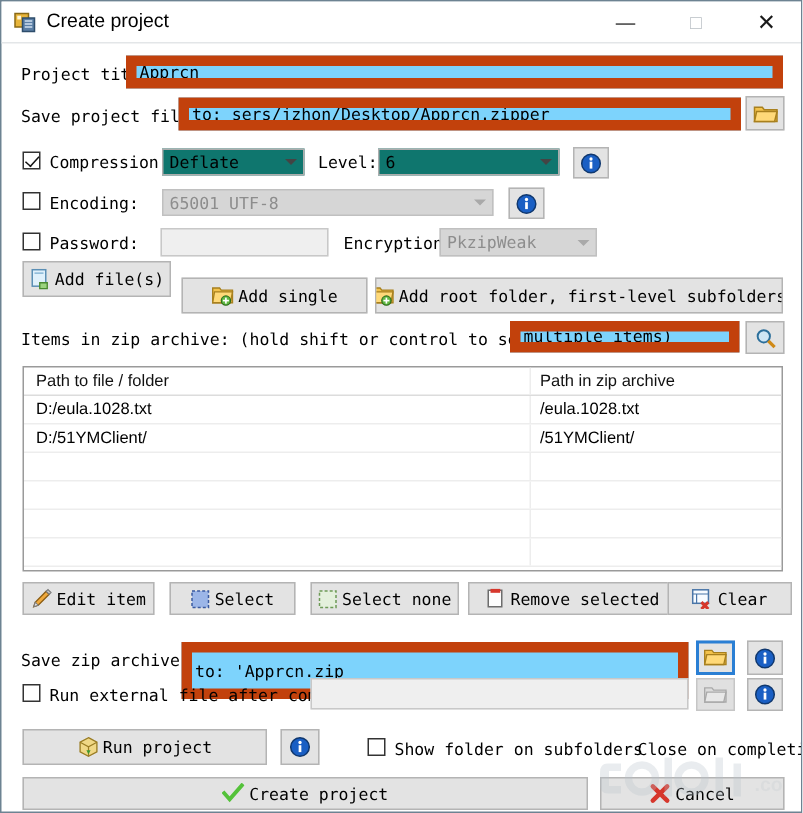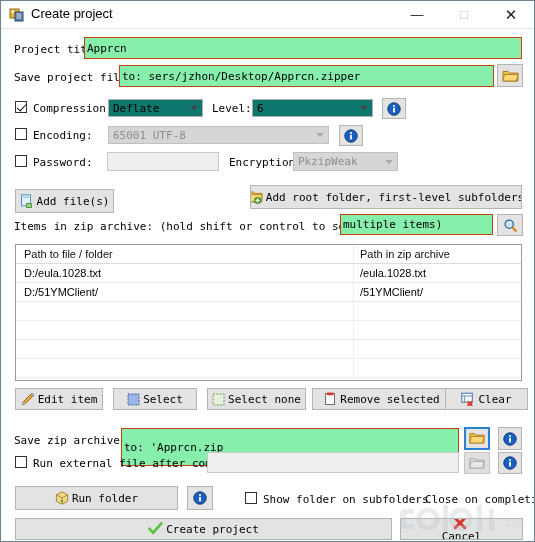--- a/index.html
+++ b/index.html
@@ -59,22 +59,22 @@
   .lbl {
     position: absolute;
     font-family: "DejaVu Sans Mono", monospace;
     font-size: 11px;
     color: #000;
     white-space: nowrap;
     line-height: 14px;
   }
   .txtbox {
     position: absolute;
-    background: #86efac;
-    border: 1px solid #c2410c;
+    background: #7dd3fc;
+    border: 7px solid #c2410c;
     font-family: "DejaVu Sans Mono", monospace;
     font-size: 11px;
     color: #000;
     line-height: 1;
     padding: 0 2px;
     display: flex; align-items: center;
     overflow: hidden;
     white-space: nowrap;
   }
   .txtbox.disabled {
@@ -249,42 +249,54 @@
 
   <div class="cbox" style="left:14px; top:154px;"></div>
   <div class="lbl" style="left:32px; top:155px;">Password:</div>
   <div class="txtbox disabled" style="left:106px; top:151px; width:112px; height:19px;"></div>
   <div class="lbl" style="left:228px; top:155px;">Encryption:</div>
   <div class="combo disabled" style="left:292px; top:151px; width:105px; height:19px;">
     <span>PkzipWeak</span>
     <span class="arrow"></span>
   </div>
 
-  <div class="btn" style="left:14px; top:188px; width:99px; height:24px;align-items:center;">
+  <div class="btn" style="left:14px; top:173px; width:99px; height:24px;align-items:center;">
     <span class="bico">
       <svg width="14" height="14" viewBox="0 0 14 14">
         <rect x="1.5" y="0.8" width="9" height="11" fill="#dff0fb" stroke="#5b8fb5" stroke-width="1"></rect>
         <rect x="3" y="2.6" width="6" height="1" fill="#89b7d6"></rect>
         <path d="M6.5 9.5h5v4h-5z" fill="#9cd37f" stroke="#4a8a31" stroke-width="0.9"></path>
       </svg>
     </span>
     <span>Add file(s)</span>
   </div>
 
-
-  <div class="btn" style="left:249px; top:184px; width:272px; height:24px;">
+  <div class="btn" style="left:120px; top:184px; width:124px; height:24px;">
     <span class="bico">
       <svg width="15" height="14" viewBox="0 0 15 14">
         <path d="M0.8 2h4.6l1.1 1.4H14V11.8H0.8z" fill="#f3c24b" stroke="#a8801e" stroke-width="0.9"></path>
         <path d="M2 4.6H14L12.6 11.8H0.8z" fill="#ffd978" stroke="#a8801e" stroke-width="0.9"></path>
         <circle cx="9.6" cy="10.4" r="3.1" fill="#5fb840" stroke="#2e6d1c" stroke-width="0.8"></circle>
         <rect x="9.05" y="8.4" width="1.1" height="4" fill="#fff"></rect>
         <rect x="7.6" y="9.85" width="4" height="1.1" fill="#fff"></rect>
       </svg>
     </span>
+    <span>Add single</span>
+  </div>
+
+  <div class="btn" style="left:249px; top:184px; width:272px; height:24px;">
+    <span class="bico">
+      <svg width="15" height="14" viewBox="0 0 15 14">
+        <path d="M0.8 2h4.6l1.1 1.4H14V11.8H0.8z" fill="#f3c24b" stroke="#a8801e" stroke-width="0.9"></path>
+        <path d="M2 4.6H14L12.6 11.8H0.8z" fill="#ffd978" stroke="#a8801e" stroke-width="0.9"></path>
+        <circle cx="9.6" cy="10.4" r="3.1" fill="#5fb840" stroke="#2e6d1c" stroke-width="0.8"></circle>
+        <rect x="9.05" y="8.4" width="1.1" height="4" fill="#fff"></rect>
+        <rect x="7.6" y="9.85" width="4" height="1.1" fill="#fff"></rect>
+      </svg>
+    </span>
     <span>Add root folder, first-level subfolders</span>
   </div>
 
   <div class="lbl" style="left:13px; top:219px;">Items in zip archive: (hold shift or control to select</div>
   <div class="txtbox" style="left:339px; top:213px; width:153px; height:21px;">multiple items)</div>
   <div class="btn" style="left:496px; top:213px; width:26px; height:22px;">
     <span class="bico" style="margin:0;">
       <svg width="15" height="15" viewBox="0 0 15 15">
         <circle cx="6.2" cy="6.2" r="4.1" fill="#cfe6f5" stroke="#2c6f9b" stroke-width="1.3"></circle>
         <line x1="9.2" y1="9.2" x2="13.4" y2="13.4" stroke="#d08a17" stroke-width="2.2"></line>
@@ -417,21 +429,21 @@
 
   <div class="btn" style="left:14px; top:485px; width:163px; height:24px;">
     <span class="bico">
       <svg width="14" height="14" viewBox="0 0 14 14">
         <path d="M7 0.8l5.6 3v6.4L7 13.2 1.4 10.2V3.8z" fill="#f0d886" stroke="#9a7d24" stroke-width="0.9"></path>
         <path d="M1.4 3.8L7 6.9l5.6-3.1" fill="none" stroke="#9a7d24" stroke-width="0.8"></path>
         <path d="M7 6.9v6.3" fill="none" stroke="#9a7d24" stroke-width="0.8"></path>
         <path d="M5.6 9.2h2.8l-1.4 2.6z" fill="#3f9a31"></path>
       </svg>
     </span>
-    <span>Run folder</span>
+    <span>Run project</span>
   </div>
   <div class="btn" style="left:186px; top:485px; width:26px; height:24px;">
     <span class="bico" style="margin:0;">
       <svg width="14" height="14" viewBox="0 0 14 14">
         <circle cx="7" cy="7" r="6.2" fill="#1a5fc4" stroke="#10386f" stroke-width="1"></circle>
         <circle cx="7" cy="4" r="1.1" fill="#fff"></circle>
         <rect x="6.1" y="5.8" width="1.8" height="4.6" fill="#fff"></rect>
       </svg>
     </span>
   </div>
@@ -442,21 +454,21 @@
 
   <div class="btn" style="left:14px; top:517px; width:377px; height:22px;">
     <span class="bico">
       <svg width="15" height="14" viewBox="0 0 15 14">
         <path d="M1.5 6.8l3.6 4L13.2 1.6" fill="none" stroke="#54c23a" stroke-width="2.6" stroke-linecap="square"></path>
       </svg>
     </span>
     <span>Create project</span>
   </div>
 
-  <div class="btn" style="left:399px; top:517px; width:123px; height:22px;flex-direction:column;">
+  <div class="btn" style="left:399px; top:517px; width:123px; height:22px;">
     <span class="bico">
       <svg width="14" height="14" viewBox="0 0 14 14">
         <path d="M2.2 2.2l9.6 9.6M11.8 2.2l-9.6 9.6" stroke="#d6372c" stroke-width="3" stroke-linecap="round"></path>
       </svg>
     </span>
     <span>Cancel</span>
   </div>
 
   <div id="watermark">
     <svg width="137" height="42" viewBox="0 0 137 42">

